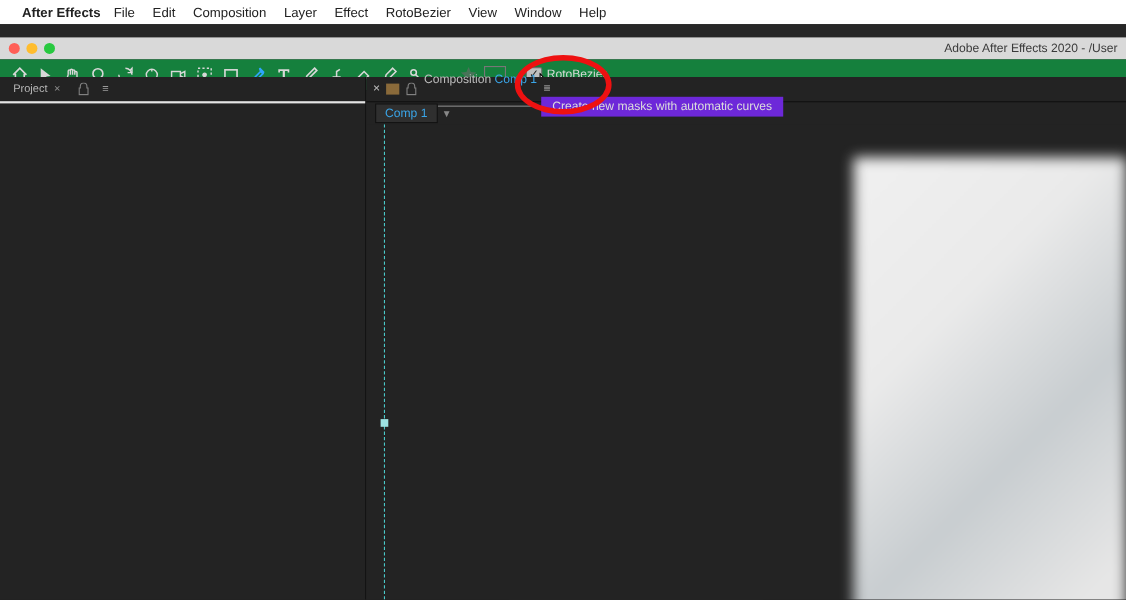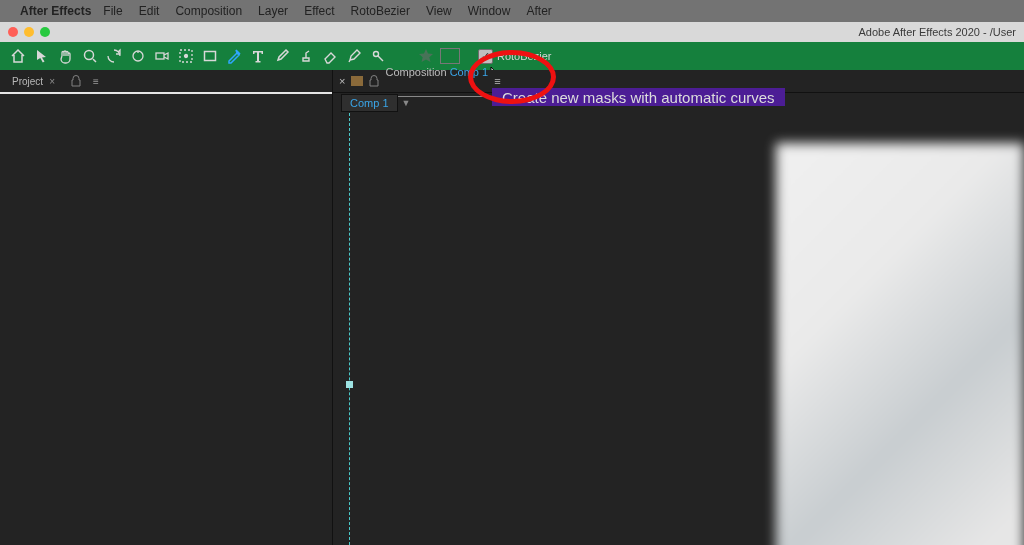--- a/index.html
+++ b/index.html
@@ -1,40 +1,40 @@
 <!DOCTYPE html>
 <html><head>
 <meta charset="utf-8">
 <style>
   html,body{margin:0;padding:0;width:1024px;height:545px;overflow:hidden;font-family:-apple-system,"Helvetica Neue",Arial,sans-serif;background:#1e1e1e;color:#bdbdbd;font-size:12px;}
   
-  .mac-bar{height:22px;background:#737373;display:flex;align-items:center;padding:0 10px;color:#222;}
+  .mac-bar{height:22px;background:#ffffff;display:flex;align-items:center;padding:0 10px;color:#222;}
   .mac-bar .apple{font-size:14px;margin-right:10px;}
   .mac-bar .app-name{font-weight:700;margin-right:12px;}
   .mac-bar .mitem{margin-right:16px;cursor:default;}
   
   .ae-window{position:absolute;left:0;right:0;top:22px;bottom:0;background:#272727;}
-  .titlebar{height:20px;background:#d9d9d9;display:flex;align-items:center;padding:0 8px;color:#3a3a3a;font-size:11px;}
+  .titlebar{height:20px;background:#d9d9d9;display:flex;align-items:center;padding:0 8px;color:#3a3a3a;font-size:11px;margin-top:12px;}
   .traffic{display:flex;gap:6px;margin-right:auto;}
   .dot{width:10px;height:10px;border-radius:50%;}
   .dot.r{background:#ff5f57;} .dot.y{background:#ffbd2e;} .dot.g{background:#28c940;}
   .title-txt{margin-left:auto;}
   
   .toolbar{height:28px;background:#15803d;display:flex;align-items:center;padding:0 6px;border-bottom:1px solid #1a1a1a;}
   .tool{width:20px;height:20px;display:flex;align-items:center;justify-content:center;margin:0 2px;color:#d8d8d8;}
   .tool svg{width:16px;height:16px;}
   .tool.pen svg{stroke:#2fa6ff;}
   .tool-sep{width:22px;}
   .star{width:16px;height:16px;margin:0 6px;opacity:.6;}
   .opt-group{display:flex;align-items:center;margin-left:6px;}
   .opt-check{width:13px;height:13px;background:#bfbfbf;border:1px solid #6d6d6d;display:flex;align-items:center;justify-content:center;margin-right:4px;border-radius:2px;}
   .opt-check::after{content:"✓";color:#222;font-size:11px;line-height:11px;}
   .opt-label{color:#d6d6d6;font-size:11px;}
   .cursor-icon{position:absolute;pointer-events:none;}
-  .tooltip{position:absolute;left:492px;top:66px;height:18px;padding:0 10px;display:flex;align-items:center;background:#4c1d95;color:#dcdcdc;font-size:15px;z-index:5;}
+  .tooltip{position:absolute;left:492px;top:66px;height:18px;padding:0 10px;display:flex;align-items:center;background:#6d28d9;color:#dcdcdc;font-size:11px;z-index:5;}
   .circle-annot{position:absolute;left:468px;top:28px;width:78px;height:44px;border:5px solid #e11;border-radius:50%/50%;z-index:6;pointer-events:none;}
   
   .panels{position:absolute;left:0;right:0;top:48px;bottom:0;display:flex;}
   .left-panel{width:332px;background:#232323;border-right:1px solid #111;display:flex;flex-direction:column;}
   .tab-row{height:22px;display:flex;align-items:center;padding:0 6px;color:#b8b8b8;border-bottom:2px solid #e5e5e5;font-size:10px;}
   .tab-row .tab{padding:2px 6px;}
   .tab-row .lock{margin:0 6px;opacity:.7;}
   .tab-row .link{color:#3aa5e8;}
   .tab-row .close{margin-right:4px;opacity:.7;}
   .tab-row .ul{border-bottom:1px solid #888;padding-bottom:1px;margin-left:4px;}
@@ -58,21 +58,21 @@
   <span class="apple"></span>
   <span class="app-name">After Effects</span>
   <span class="mitem">File</span>
   <span class="mitem">Edit</span>
   <span class="mitem">Composition</span>
   <span class="mitem">Layer</span>
   <span class="mitem">Effect</span>
   <span class="mitem">RotoBezier</span>
   <span class="mitem">View</span>
   <span class="mitem">Window</span>
-  <span class="mitem">After</span>
+  <span class="mitem">Help</span>
 </div>
 
 <div class="ae-window">
   <div class="titlebar">
     <div class="traffic">
       <div class="dot r"></div>
       <div class="dot y"></div>
       <div class="dot g"></div>
     </div>
     <span class="title-txt">Adobe After Effects 2020 - /User</span>

